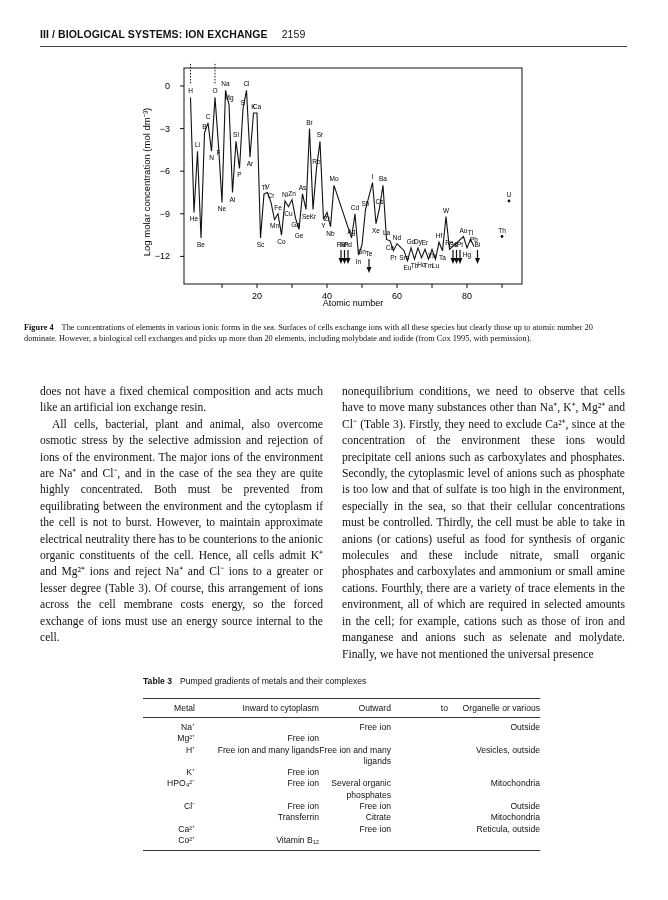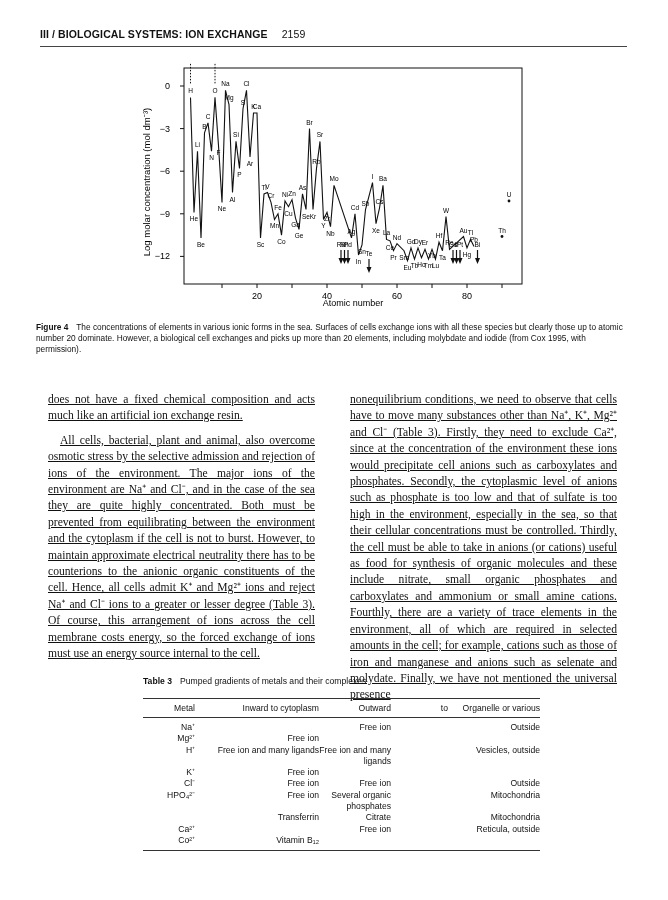--- a/index.html
+++ b/index.html
@@ -5,32 +5,32 @@
   html, body { margin: 0; padding: 0; background: #ffffff; }
   body { width: 668px; height: 900px; position: relative; overflow: hidden; color: #111; }
   .running-head {
     position: absolute; left: 40px; top: 28px; width: 587px; height: 18px;
     border-bottom: 1px solid #444; font-family: "Liberation Sans", sans-serif;
     font-size: 10.5px; font-weight: bold; text-align: left; letter-spacing: 0.1px;
   }
   .running-head .pg { font-weight: normal; margin-left: 14px; }
   #chart { position: absolute; left: 130px; top: 62px; width: 400px; height: 248px; }
   .caption {
-    position: absolute; left: 36px; top: 322px; width: 587px;
-    font-family: Liberation Sans, sans-serif; font-size: 8.3px; line-height: 11px;
+    position: absolute; left: 24px; top: 322px; width: 587px;
+    font-family: Liberation Serif, serif; font-size: 8.3px; line-height: 11px;
   }
   .caption b { margin-right: 8px; }
   .col {
     position: absolute; top: 384px; width: 283px;
     font-family: "Liberation Serif", serif; font-size: 11.6px; line-height: 16.4px;
     text-align: justify;
   }
   .col.left { left: 40px; }
   .col.right { left: 342px; }
-  .col p { margin: 8px; text-decoration: underline; }
+  .col p { margin: 0; }
   .col p.indent { text-indent: 12px; }
   .table-wrap {
     position: absolute; left: 143px; top: 676px; width: 397px;
     font-family: "Liberation Sans", sans-serif; font-size: 8.6px;
   }
   .table-title { margin-bottom: 12px; }
   .table-title b { margin-right: 8px; }
   table { border-collapse: collapse; width: 100%; border-top: 1.5px solid #333; border-bottom: 1.5px solid #333; }
   th { font-weight: normal; text-align: right; padding: 4px 0 4px 0; border-bottom: 1px solid #333; }
   td { padding: 0; line-height: 11.3px; vertical-align: top; text-align: right; }
@@ -238,32 +238,32 @@
           <td>Vesicles, outside</td>
         </tr>
         <tr>
           <td>K⁺</td>
           <td>Free ion</td>
           <td></td>
           <td></td>
           <td></td>
         </tr>
         <tr>
+          <td>HPO₄²⁻</td>
+          <td>Free ion</td>
+          <td>Several organic phosphates</td>
+          <td></td>
+          <td>Mitochondria</td>
+        </tr>
+        <tr>
           <td>Cl⁻</td>
           <td>Free ion</td>
           <td>Free ion</td>
           <td></td>
           <td>Outside</td>
-        </tr>
-        <tr>
-          <td>HPO₄²⁻</td>
-          <td>Free ion</td>
-          <td>Several organic phosphates</td>
-          <td></td>
-          <td>Mitochondria</td>
         </tr>
         <tr>
           <td></td>
           <td>Transferrin</td>
           <td>Citrate</td>
           <td></td>
           <td>Mitochondria</td>
         </tr>
         <tr>
           <td>Ca²⁺</td>

